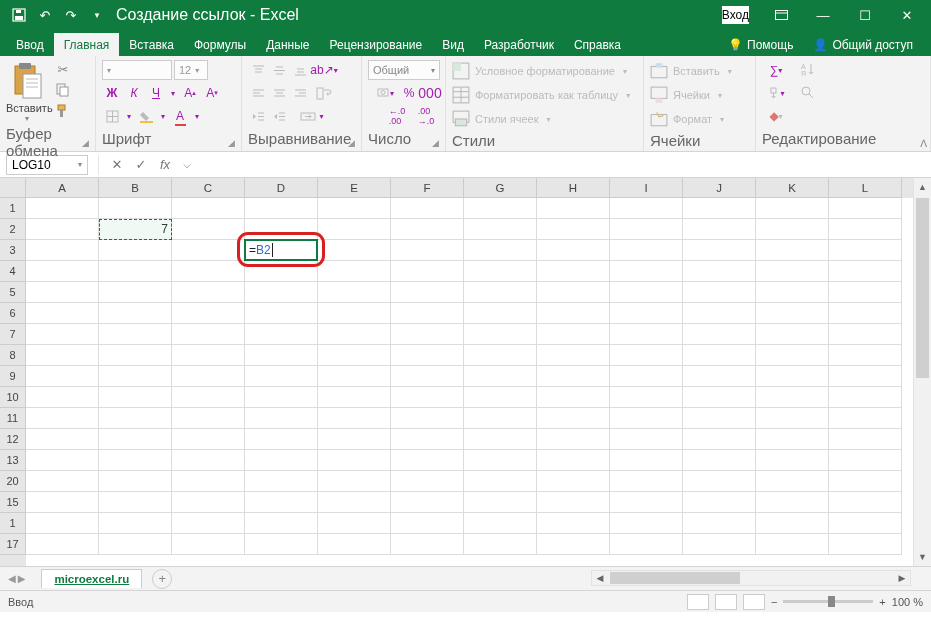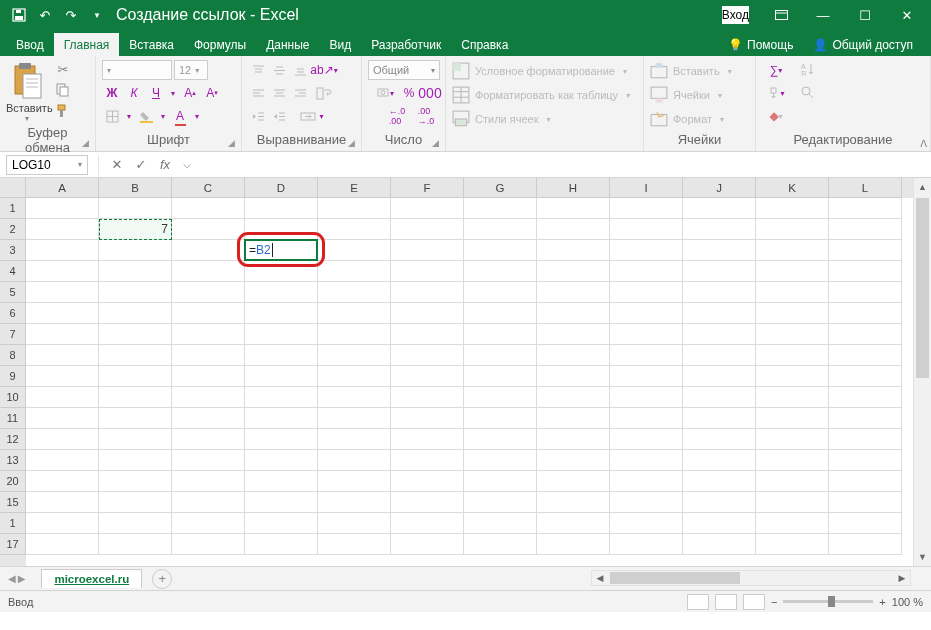--- a/index.html
+++ b/index.html
@@ -18,21 +18,21 @@
 .tabs { height: 26px; background: #0f7b3e; display: flex; align-items: flex-end; padding-left: 6px; }
 .tab { padding: 5px 10px 4px; font-size: 12px; color: #fff; cursor: pointer; }
 .tab.active { background: #f3f3f3; color: #0f7b3e; }
 .tabs-right { margin-left: auto; display: flex; padding-right: 8px; }
 .tabs-right .tab { display: flex; align-items: center; gap: 4px; }
 
 
 .ribbon { height: 96px; background: #f3f3f3; border-bottom: 1px solid #d4d4d4; display: flex; position: relative; }
 .ribbon::after { content: ""; position: absolute; right: 6px; top: 6px; width: 12px; height: 12px; font-size: 11px; }
 .rgroup { border-right: 1px solid #e1e1e1; padding: 4px 6px 2px; display: flex; flex-direction: column; position: relative; }
-.rgroup-label { font-size: 13px; color: #666; text-align: center; margin-top: auto; padding: 2px 0; }
+.rgroup-label { font-size: 15px; color: #666; margin-top: auto; padding: 2px 0; }
 .rgroup-body { flex: 1; display: flex; align-items: flex-start; gap: 4px; }
 .dialog-launcher { position: absolute; right: 3px; bottom: 3px; width: 10px; height: 10px; font-size: 9px; color: #999; }
 
 
 .paste-btn { width: 42px; text-align: center; }
 .paste-icon { width: 32px; height: 38px; margin: 2px auto; display: block; }
 .paste-label { font-size: 11px; color: #444; }
 .clip-side { display: flex; flex-direction: column; gap: 3px; margin-left: 2px; }
 .mini-icon { width: 18px; height: 18px; color: #888; font-size: 13px; display: flex; align-items: center; justify-content: center; }
 
@@ -148,20 +148,21 @@
     <div class="win-btn">✕</div>
   </div>
 </div>
 
 <div class="tabs">
   <div class="tab">Ввод</div>
   <div class="tab active">Главная</div>
   <div class="tab">Вставка</div>
   <div class="tab">Формулы</div>
   <div class="tab">Данные</div>
+  <div class="tab">Рецензирование</div>
   <div class="tab">Вид</div>
   <div class="tab">Разработчик</div>
   <div class="tab">Справка</div>
   <div class="tabs-right">
     <div class="tab">
         <span>💡</span>
         <span>Помощь</span>
       </div>
     <div class="tab">
         <span>👤</span>
@@ -393,20 +394,21 @@
         <div class="style-item">
             <svg class="style-icon" viewBox="0 0 16 16">
               <rect x="1" y="1" width="14" height="10" fill="none" stroke="#bbb"></rect>
               <rect x="3" y="8" width="10" height="6" fill="#d9e8dd" stroke="#bbb"></rect>
             </svg>
             <span>Стили ячеек</span>
             <span style="font-size:8px;margin-left:3px;">▾</span>
           </div>
       </div>
     </div>
+    <div class="rgroup-label">Стили</div>
   </div>
 
   <div class="rgroup" style="width:112px;">
     <div class="rgroup-body">
       <div class="cells-body">
         <div class="style-item">
             <svg class="style-icon" viewBox="0 0 16 16">
               <rect x="1" y="4" width="14" height="10" fill="none" stroke="#bbb"></rect>
               <rect x="5" y="1" width="6" height="4" fill="#cde"></rect>
             </svg>

